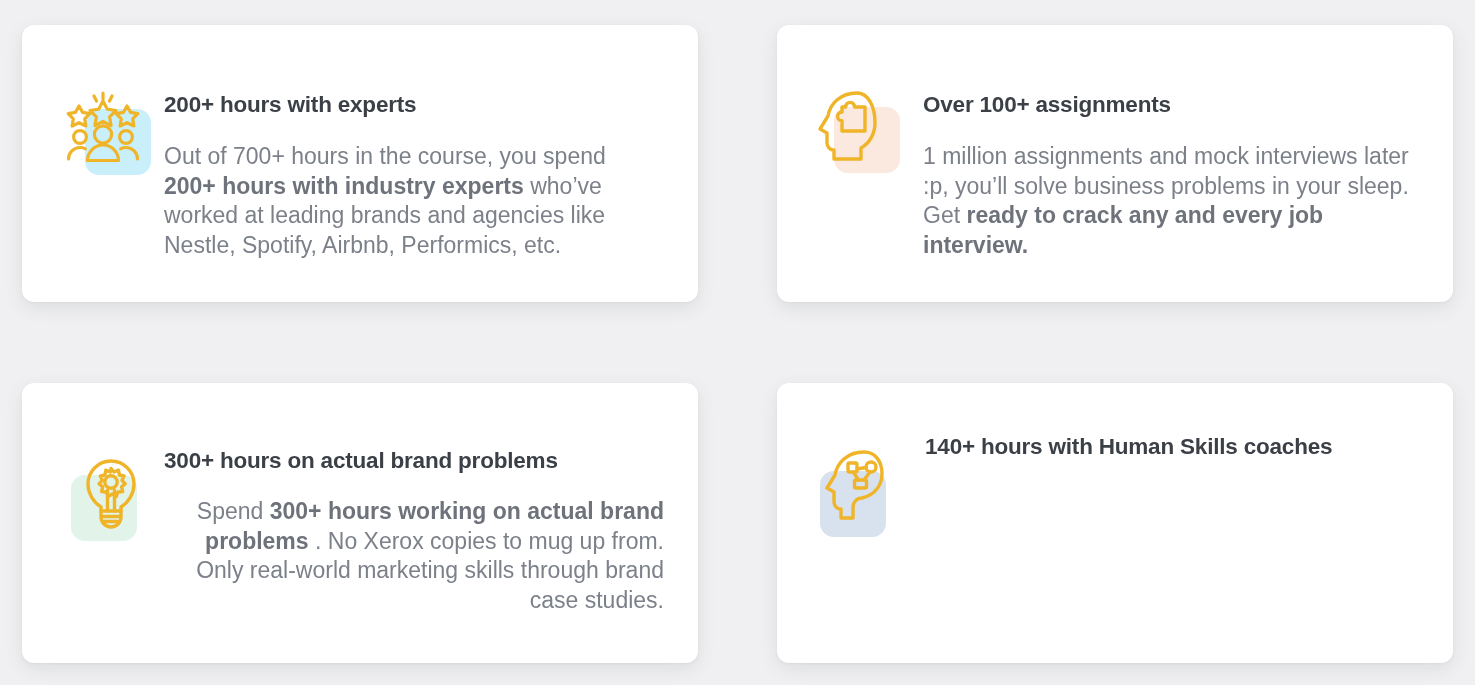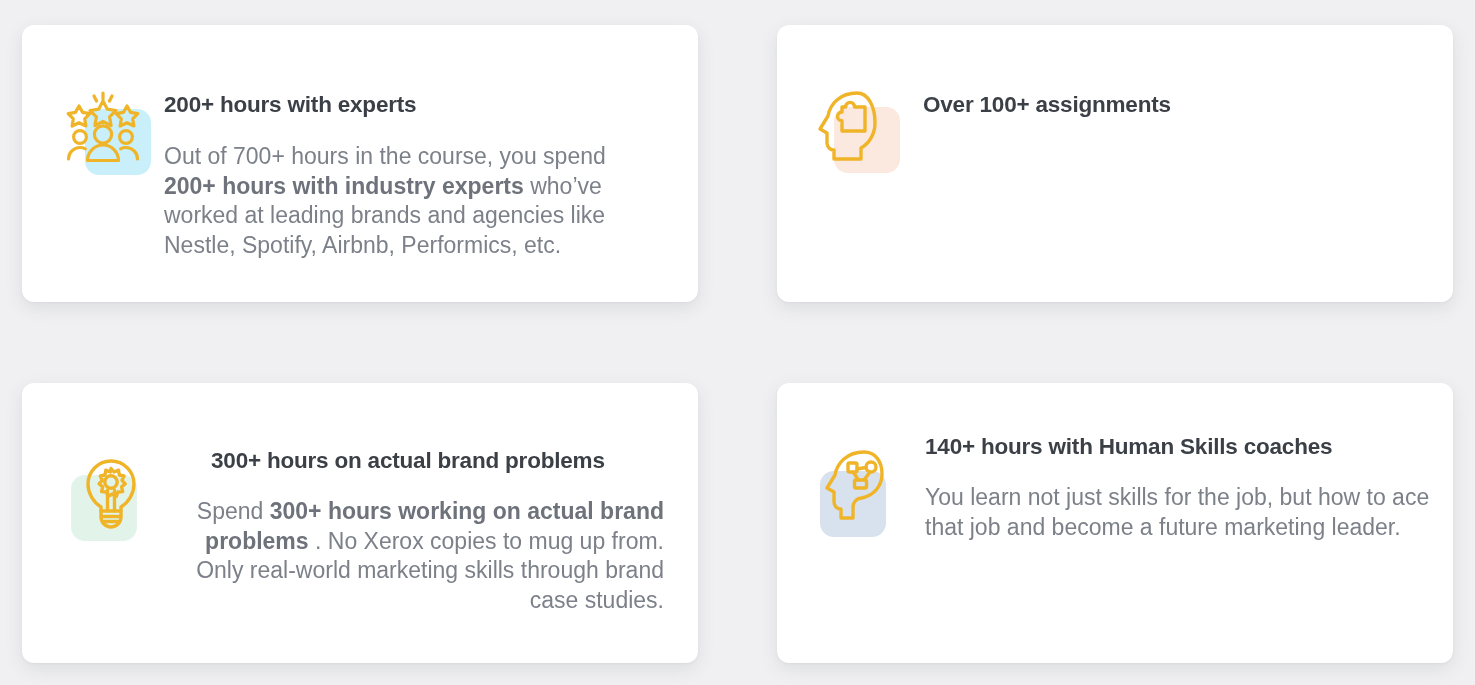--- a/index.html
+++ b/index.html
@@ -84,21 +84,21 @@
     color: #3b3f46;
     font-size: 22.5px;
     font-weight: bold;
     letter-spacing: -0.2px;
     margin: 0;
     padding: 0;
     line-height: 1.25;
   }
   .card-1 .card-title { margin-top: 60px; }
   .card-2 .card-title { margin-top: 60px; }
-  .card-3 .card-title { margin-top: 58px; margin-left: 47px; }
+  .card-3 .card-title { margin-top: 58px; }
   .card-4 .card-title { margin-top: 44px; }
 
   .card-text {
     color: #7c8089;
     font-size: 23px;
     line-height: 29.6px;
     margin: 0;
     padding: 0;
   }
   .card-1 .card-text { margin-top: 23px; }
@@ -160,20 +160,21 @@
 
             <path d="M45 8 C28 8 18 19 16 31 L8 44 L15 48 L15 58 C15 62 18 65 22 65 L22 74 L49 74 L49 63 C58 58 63 48 63 38 C63 21 56 8 45 8 Z"></path>
 
             <path d="M30 22 L30 27 a4.4 4.4 0 0 0 -4.4 4.4 a4.4 4.4 0 0 0 4.4 4.4 L30 46 L53 46 L53 22 L42.5 22 a4.4 4.4 0 0 0 -4.4 -4.6 a4.4 4.4 0 0 0 -4.4 4.6 Z"></path>
           </g>
         </svg>
       </div>
     </div>
     <div class="card-body">
       <h3 class="card-title">Over 100+ assignments</h3>
+      <p class="card-text"><span>1 million assignments and mock interviews later :p, you’ll solve business problems in your sleep. Get </span><b>ready to crack any and every job interview.</b></p>
     </div>
   </div>
 
   <div class="card card-3">
     <div class="icon-wrap">
       <div class="icon-box">
         <div class="icon-bg" style="left: 8px; top: 24px; background: rgb(226, 244, 234);"></div>
         <svg class="icon-art" viewBox="0 0 80 80" style="left:8px;">
           <g fill="none" stroke="#f0b429" stroke-width="3.4" stroke-linecap="round" stroke-linejoin="round">
 
@@ -213,17 +214,17 @@
 
             <line x1="37" y1="24" x2="46" y2="22.5"></line>
             <line x1="33.5" y1="27.5" x2="38.5" y2="35"></line>
             <line x1="50" y1="27" x2="44" y2="35"></line>
           </g>
         </svg>
       </div>
     </div>
     <div class="card-body">
       <h3 class="card-title">140+ hours with Human Skills coaches</h3>
-      <p class="card-text"><span>You learn not just skills for the job, but how to ace that job and become a future marketing leader.</span><br></p>
+      <p class="card-text"><br></p>
     </div>
   </div>
 
 </div>
 
 </body></html>

